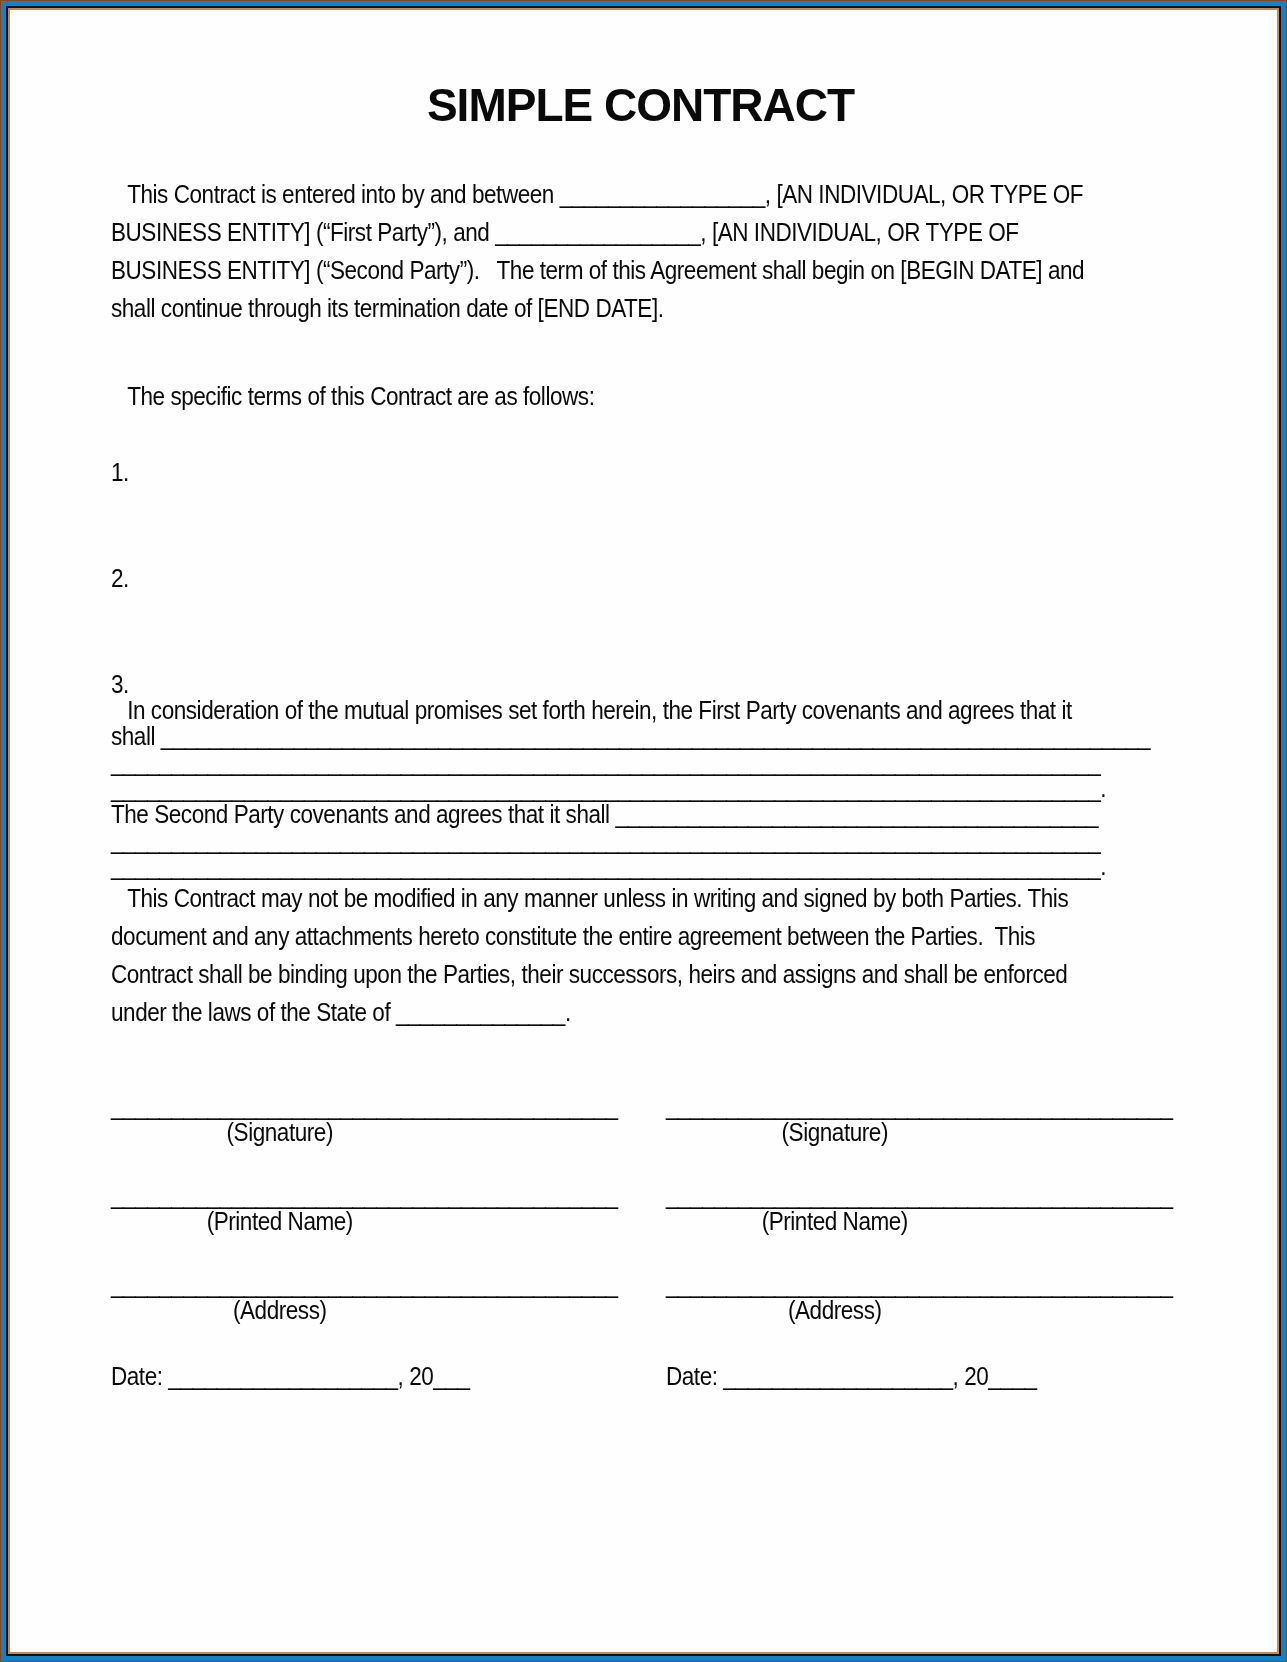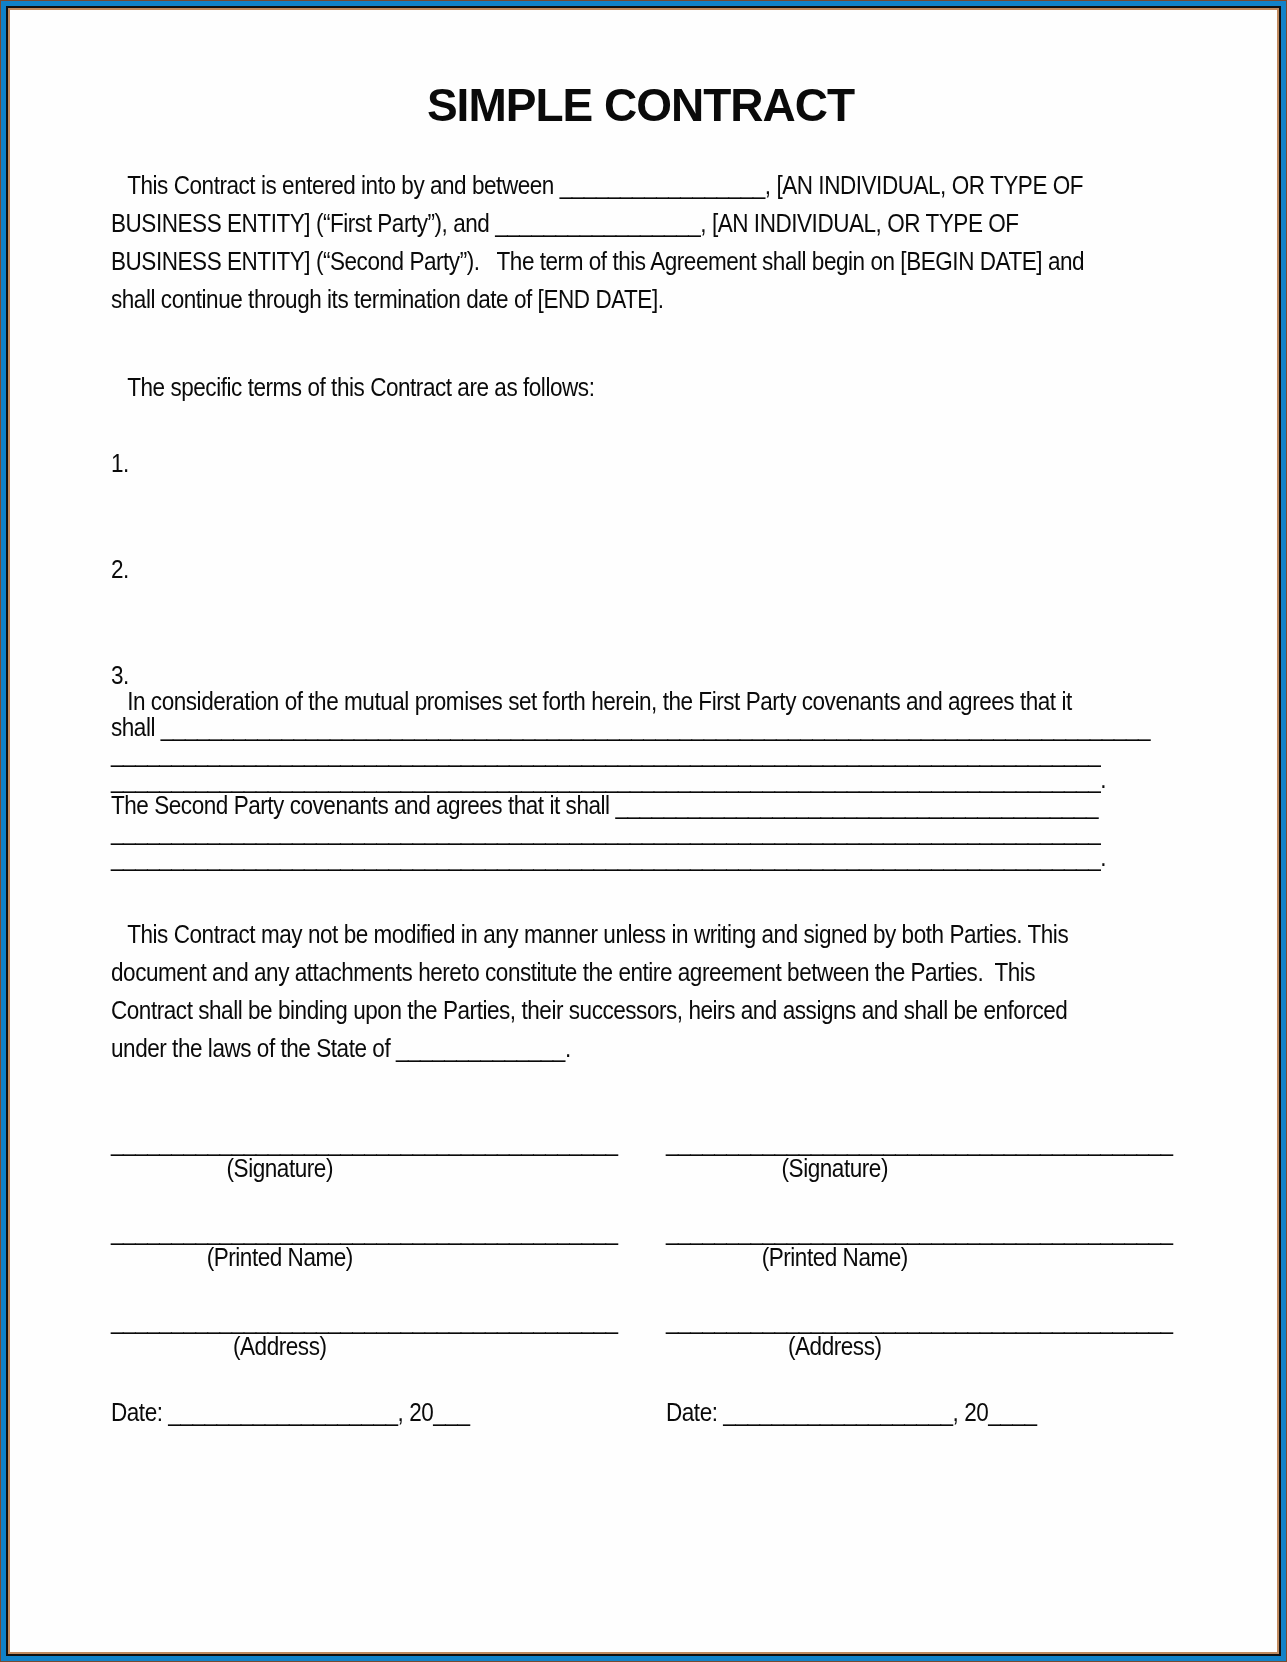--- a/index.html
+++ b/index.html
@@ -21,27 +21,27 @@
     font-size:46px;font-weight:bold;letter-spacing:-1px;
     text-align:center;
   }
   .ln{
     white-space:pre;font-size:25px;letter-spacing:-0.5px;
     transform:scaleX(0.9);transform-origin:0 50%;
   }
   .lh38{line-height:38px;}
   .lh26{line-height:26px;}
   .indent{padding-left:18px;}
-  .p-intro{margin-top:36px;}
+  .p-intro{margin-top:45px;}
   .terms-heading{margin-top:56px;}
   .num-1{margin-top:50px;}
   .num-2{margin-top:80px;}
   .num-3{margin-top:80px;}
   .covenant{}
-  .closing{margin-top:45px;}
+  .closing{}
   .sig-section{margin-top:62px;}
   .sig-cols{display:flex;}
   .sig-col-left{width:555px;flex:0 0 555px;}
   .sig-col-right{flex:1;}
   .sig-label{text-align:center;width:455px;padding-right:80px;box-sizing:border-box;margin-bottom:37px;}
   .date-line{margin-top:40px;}
 </style>
 </head>
 <body>
 

